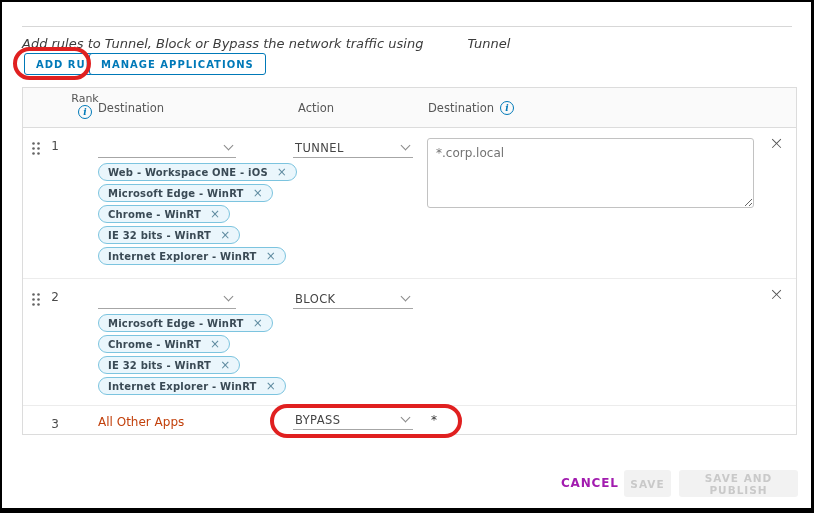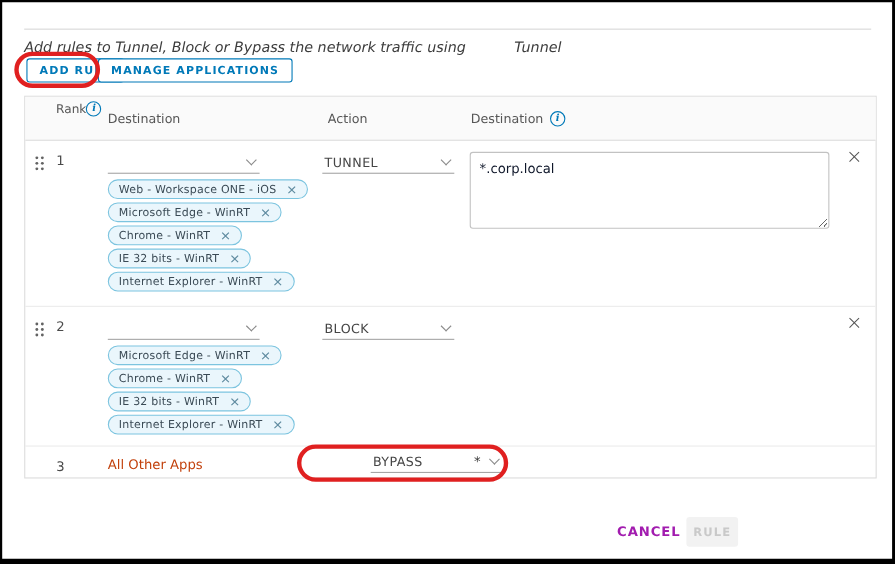--- a/index.html
+++ b/index.html
@@ -33,21 +33,21 @@
 
   .table {
     position:absolute; left:20px; top:85px; width:775px; height:348px;
     border:1px solid #dcdcdc; background:#fff;
   }
   .thead {
     position:absolute; left:0; top:0; width:100%; height:40px;
     background:#fafafa; border-bottom:1px solid #dcdcdc;
   }
   .th { position:absolute; font-size:11.5px; color:#565656; }
-  .th-rank { left:28px; top:4px; width:48px; display:flex; flex-direction:row; align-items:center; gap:0; font-size:11px; }
+  .th-rank { left:38px; top:4px; width:48px; display:flex; flex-direction:column; align-items:center; gap:0; font-size:11px; }
   .th-application { left:75px; top:13px; }
   .th-action { left:275px; top:13px; }
   .th-destination { left:405px; top:13px; display:flex; align-items:flex-start; gap:6px; }
 
   .info-icon {
     display:inline-flex; align-items:center; justify-content:center;
     width:14px; height:14px; border:1px solid #0079b8; border-radius:50%;
     color:#0079b8; font-size:9px; font-weight:700; line-height:1; cursor:pointer;
     font-family:"DejaVu Serif","Liberation Serif",serif; font-style:italic;
   }
@@ -56,41 +56,41 @@
   .row1 { top:40px; height:151px; border-bottom:1px solid #ececec; }
   .row2 { top:191px; height:127px; border-bottom:1px solid #ececec; }
   .row3 { top:318px; height:30px; }
 
   .drag { position:absolute; left:8px; top:13px; cursor:grab; line-height:0; }
   .rank { position:absolute; left:22px; top:11px; width:20px; text-align:center; font-size:12px; color:#4a4a4a; }
 
   .select { position:absolute; height:22px; border-bottom:1px solid #a6a6a6; cursor:pointer; }
   .app-select { left:75px; top:8px; width:138px; }
   .action-select { left:270px; top:8px; width:120px; }
-  .row3 .action-select { top:2px;margin-left:44px; }
+  .row3 .action-select { top:2px; }
   .select-value { position:absolute; left:2px; top:5px; font-size:11.5px; color:#454545; letter-spacing:0.4px; }
   .chevron {
     position:absolute; right:4px; top:6px; width:7px; height:7px;
     border-right:1.2px solid #8a8a8a; border-bottom:1.2px solid #8a8a8a;
     transform:rotate(45deg);
   }
 
   .tags { position:absolute; left:75px; top:35px; display:flex; flex-direction:column; gap:3px; align-items:flex-start; }
   .chip {
     display:inline-flex; align-items:center; height:18px; padding:0 9px;
     border:1px solid #7cc4df; border-radius:10px; background:#eaf6fc;
     font-size:10px; color:#3a4a55; white-space:nowrap;
   }
-  .chip-label { letter-spacing:0.2px; }
+  .chip-label { letter-spacing:0.2px;font-weight:bold; }
   .chip-x { margin-left:9px; font-size:12px; line-height:1; color:#5f8ba0; cursor:pointer; }
 
   .dest {
     position:absolute; left:404px; top:10px; width:327px; height:70px;
     border:1px solid #c2c2c2; border-radius:3px; padding:6px 8px;
-    font-family:inherit; font-size:12px; color:#0f172a; line-height:1.35;
+    font-family:inherit; font-size:12px; color:#737373; line-height:1.35;
     resize:both; overflow:auto; background:#fff;
   }
   .row-delete { position:absolute; left:746px; top:6px; font-size:18px; font-weight:300; color:#555; cursor:pointer; line-height:1; }
 
   .app-text { position:absolute; left:75px; top:9px; font-size:12px; color:#c2410c; }
   .dest-text { position:absolute; left:408px; top:7px; font-size:12px; color:#333; }
 
   .footer-cancel {
     position:absolute; left:559px; top:474px; font-size:12px; font-weight:600;
     letter-spacing:0.8px; color:#a21caf; cursor:pointer; text-decoration:none;
@@ -234,15 +234,16 @@
         <span class="chevron"></span>
       </div>
       <span class="dest-text">*</span>
     </div>
 
   </div>
 
   <div class="red-oval oval-bypass"></div>
 
   <a class="footer-cancel">CANCEL</a>
-  <button class="btn-disabled btn-save" disabled="">RULE</button>
+  <button class="btn-disabled btn-save" disabled="">SAVE</button>
+  <button class="btn-disabled btn-save-publish" disabled="">SAVE AND PUBLISH</button>
 
 </div>
 
 </body></html>

